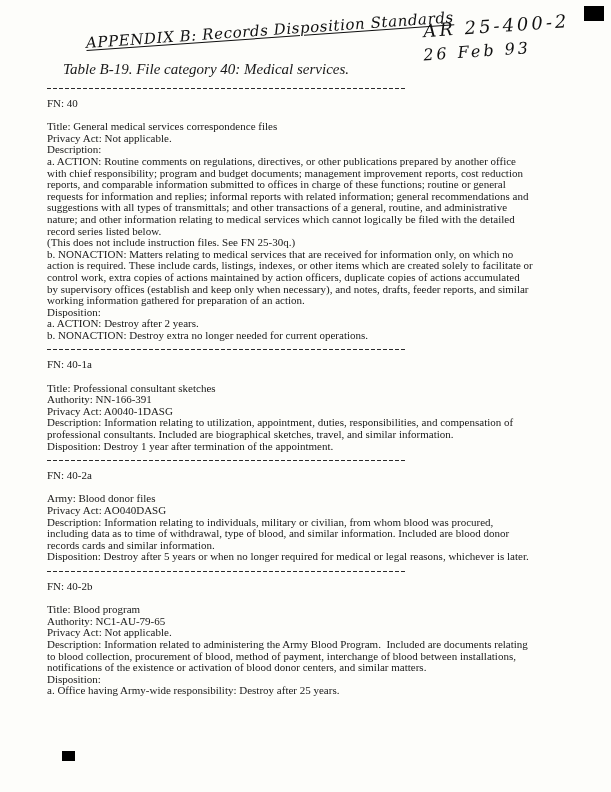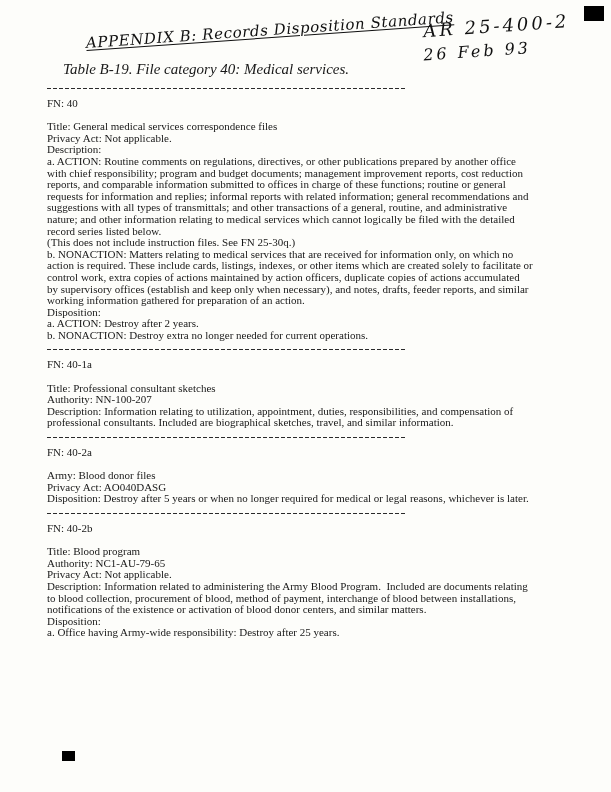--- a/index.html
+++ b/index.html
@@ -88,27 +88,30 @@
       <div class="line">a. ACTION: Routine comments on regulations, directives, or other publications prepared by another office with chief responsibility; program and budget documents; management improvement reports, cost reduction reports, and comparable information submitted to offices in charge of these functions; routine or general requests for information and replies; informal reports with related information; general recommendations and suggestions with all types of transmittals; and other transactions of a general, routine, and administrative nature; and other information relating to medical services which cannot logically be filed with the detailed record series listed below.</div>
       <div class="line">(This does not include instruction files. See FN 25-30q.)</div>
       <div class="line">b. NONACTION: Matters relating to medical services that are received for information only, on which no action is required. These include cards, listings, indexes, or other items which are created solely to facilitate or control work, extra copies of actions maintained by action officers, duplicate copies of actions accumulated by supervisory offices (establish and keep only when necessary), and notes, drafts, feeder reports, and similar working information gathered for preparation of an action.</div>
       <div class="line">Disposition:</div>
       <div class="line">a. ACTION: Destroy after 2 years.</div>
       <div class="line">b. NONACTION: Destroy extra no longer needed for current operations.</div>
       <div class="separator"></div>
       <div class="line">FN: 40-1a</div>
       <div class="line blank"></div>
       <div class="line">Title: Professional consultant sketches</div>
-      <div class="line">Authority: NN-100-207</div>
+      <div class="line">Authority: NN-166-391</div>
+      <div class="line">Privacy Act: A0040-1DASG</div>
       <div class="line">Description: Information relating to utilization, appointment, duties, responsibilities, and compensation of professional consultants. Included are biographical sketches, travel, and similar information.</div>
+      <div class="line">Disposition: Destroy 1 year after termination of the appointment.</div>
       <div class="separator"></div>
       <div class="line">FN: 40-2a</div>
       <div class="line blank"></div>
       <div class="line">Army: Blood donor files</div>
       <div class="line">Privacy Act: AO040DASG</div>
+      <div class="line">Description: Information relating to individuals, military or civilian, from whom blood was procured, including data as to time of withdrawal, type of blood, and similar information. Included are blood donor records cards and similar information.</div>
       <div class="line">Disposition: Destroy after 5 years or when no longer required for medical or legal reasons, whichever is later.</div>
       <div class="separator"></div>
       <div class="line">FN: 40-2b</div>
       <div class="line blank"></div>
       <div class="line">Title: Blood program</div>
       <div class="line">Authority: NC1-AU-79-65</div>
       <div class="line">Privacy Act: Not applicable.</div>
       <div class="line">Description: Information related to administering the Army Blood Program.  Included are documents relating to blood collection, procurement of blood, method of payment, interchange of blood between installations, notifications of the existence or activation of blood donor centers, and similar matters.</div>
       <div class="line">Disposition:</div>
       <div class="line">a. Office having Army-wide responsibility: Destroy after 25 years.</div>

